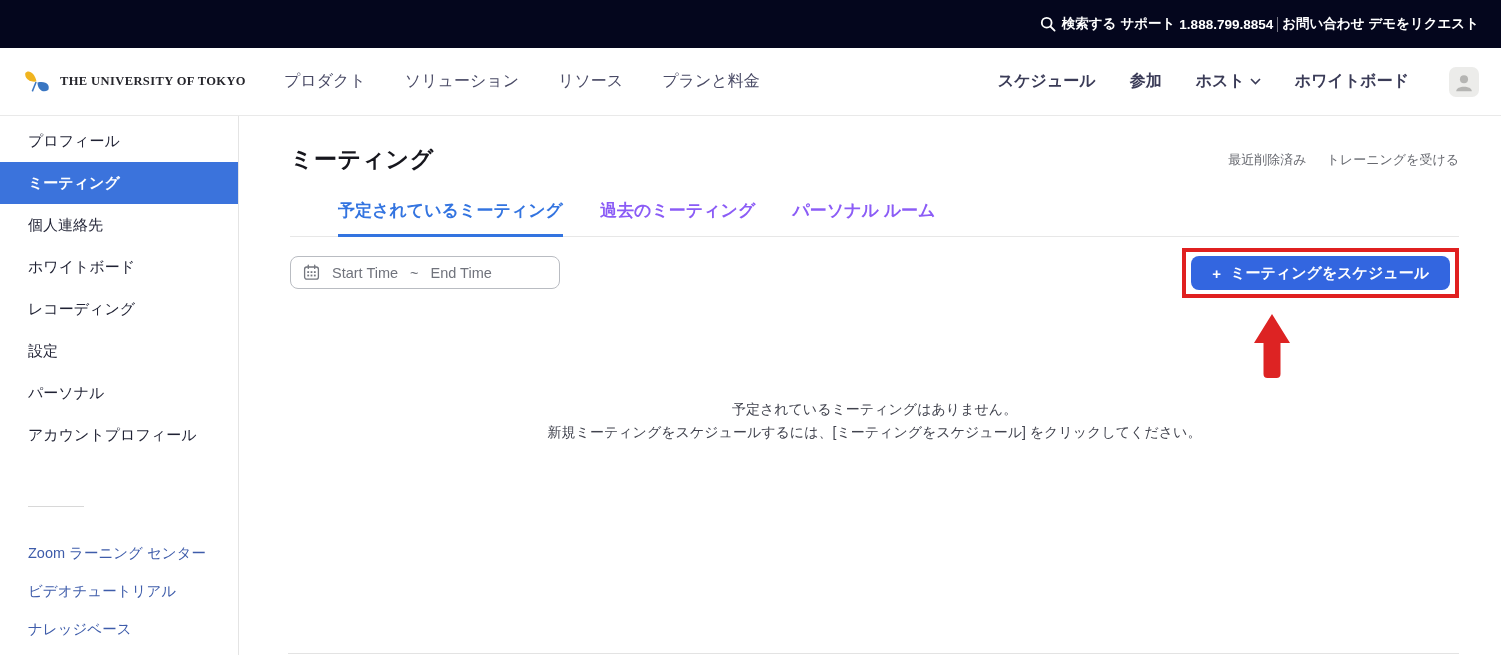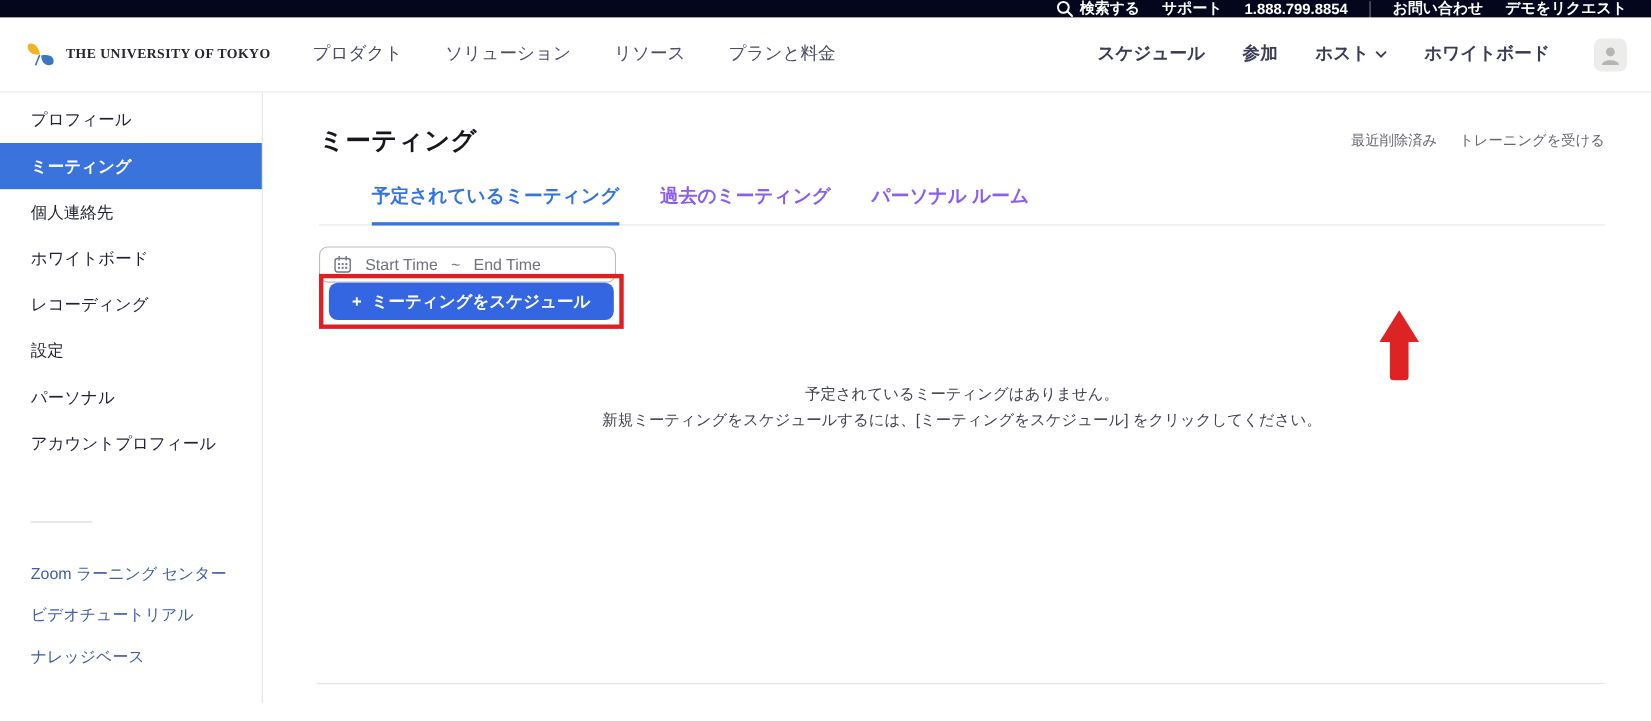--- a/index.html
+++ b/index.html
@@ -1,21 +1,21 @@
 <!DOCTYPE html>
 <html><head>
 <meta charset="utf-8">
 <style>
   * { margin:0; padding:0; box-sizing:border-box; }
   html,body { width:1501px; height:655px; background:#fff; overflow:hidden;
               font-family:"Liberation Sans", sans-serif; }
 
   
-  .topbar { height:16px; background:#04061d; display:flex; align-items:center;
-            justify-content:flex-end; padding-right:22px; gap:20px; }
+  .topbar { height:48px; background:#04061d; display:flex; align-items:center;
+            justify-content:flex-end; padding-right:22px; gap:4px; }
   .topbar-item { color:#fff; font-size:13.5px; font-weight:bold; cursor:pointer;
                  display:flex; align-items:center; gap:6px; white-space:nowrap; }
   .topbar-divider { width:1px; height:15px; background:rgba(255,255,255,.45); }
 
   
   .header { height:68px; background:#fff; border-bottom:1px solid #e9e9e9;
             display:flex; align-items:center; padding:0 22px; }
   .logo { display:flex; align-items:center; gap:8px; margin-right:38px; cursor:pointer; }
   .logo-text { font-family:"Liberation Serif", serif; font-size:12.5px; font-weight:bold;
                color:#26262c; letter-spacing:.4px; white-space:nowrap; }
@@ -46,33 +46,33 @@
   .title-links { margin-left:auto; display:flex; gap:20px; }
   .title-link { font-size:13px; color:#66686f; cursor:pointer; white-space:nowrap; }
 
   .tabs { display:flex; gap:37px; margin-top:24px; border-bottom:1px solid #e7e7e7; }
   .tab { font-size:17px; font-weight:600; color:#8b5cf6; padding-bottom:12px;
          border-bottom:3px solid transparent; margin-bottom:-1px; cursor:pointer;
          white-space:nowrap; }
   .tab.active { color:#3374e0; border-bottom-color:#3374e0;margin-left:48px; }
 
   .filter-row { margin-top:19px; display:flex; justify-content:space-between;
-                align-items:flex-start; position:relative;flex-direction:column; }
+                align-items:flex-start; position:relative; }
   .date-range { width:270px; height:33px; border:1px solid #b9bcc2; border-radius:8px;
                 display:flex; align-items:center; padding:0 12px; gap:12px; cursor:pointer; }
   .date-ph { font-size:14.5px; color:#70737c; }
 
   .red-box { margin-top:-8px; border:4px solid #e02020; padding:4px 5px; }
   .schedule-btn { background:#3366e0; border:none; border-radius:8px; height:34px;
                   padding:0 21px; color:#fff; font-size:15px; font-weight:bold;
                   font-family:"Liberation Sans", sans-serif; cursor:pointer;
                   display:flex; align-items:center; gap:9px; white-space:nowrap; }
   .red-arrow { position:absolute; top:58px; right:168px; }
 
-  .empty-state { margin-top:48px; text-align:center; font-size:14px; color:#41434e;
+  .empty-state { margin-top:100px; text-align:center; font-size:14px; color:#41434e;
                  line-height:23px; }
 
   .bottom-line { position:absolute; left:49px; right:42px; bottom:17px;
                  border-top:1px solid #e3e3e3; }
 </style>
 </head>
 <body>
 
 <div class="topbar">
   <div class="topbar-item">

